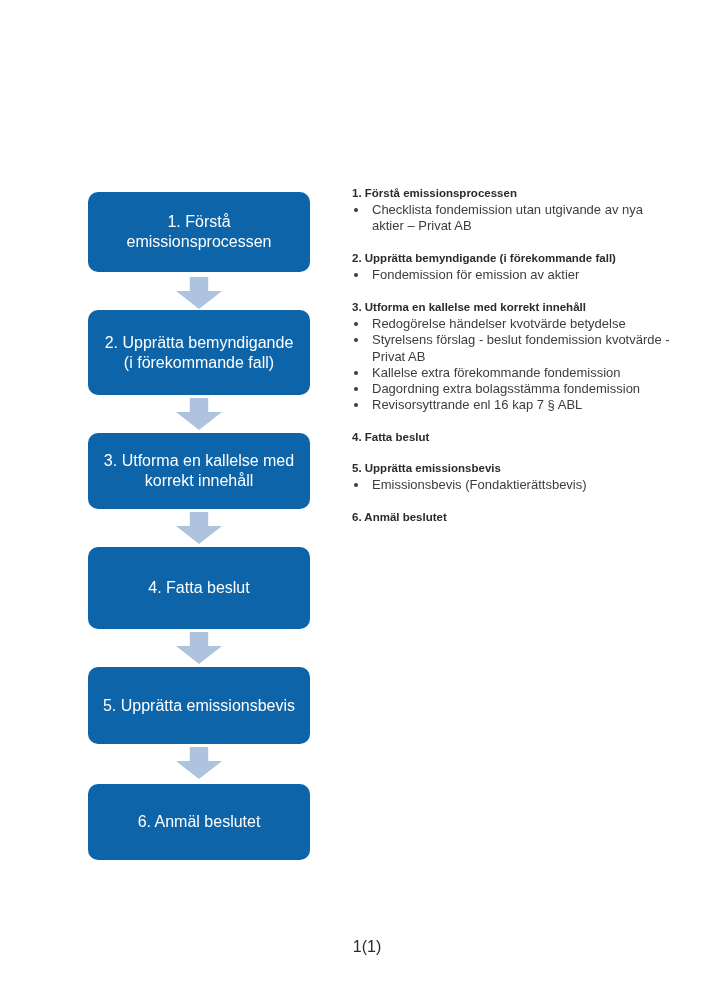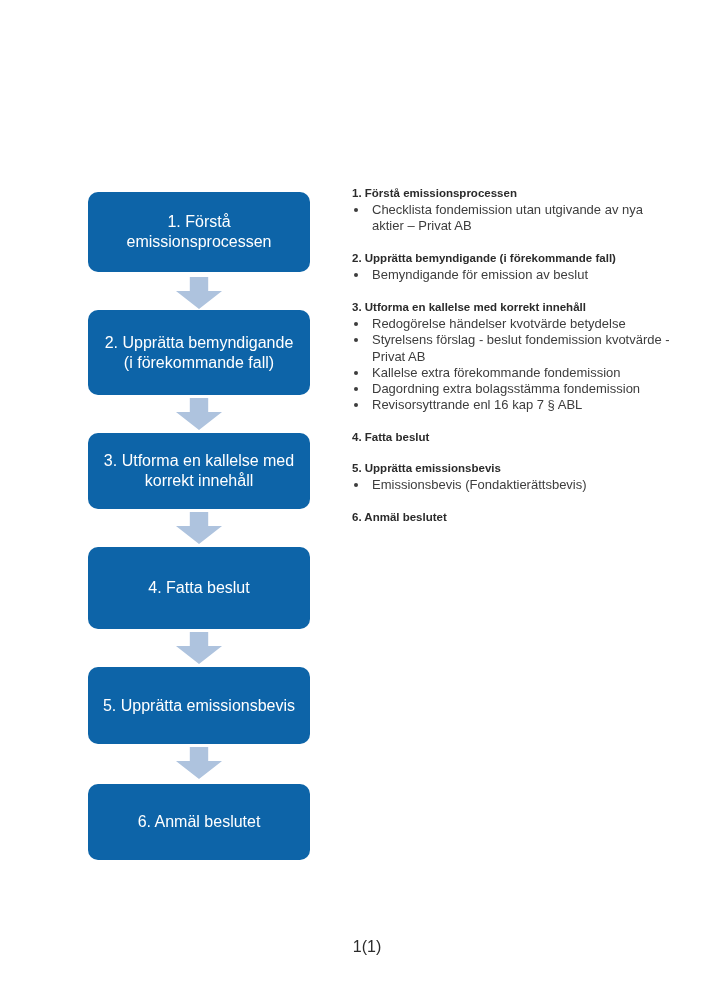--- a/index.html
+++ b/index.html
@@ -74,21 +74,21 @@
     <div class="sec">
       <h2>1. Förstå emissionsprocessen</h2>
       <ul>
         <li>Checklista fondemission utan utgivande av nya aktier – Privat AB</li>
       </ul>
     </div>
 
     <div class="sec">
       <h2>2. Upprätta bemyndigande (i förekommande fall)</h2>
       <ul>
-        <li>Bemyndigande för emission av beslut</li>
+        <li>Fondemission för emission av aktier</li>
       </ul>
     </div>
 
     <div class="sec">
       <h2>3. Utforma en kallelse med korrekt innehåll</h2>
       <ul>
         <li>Redogörelse händelser kvotvärde betydelse</li>
         <li>Styrelsens förslag - beslut fondemission kvotvärde - Privat AB</li>
         <li>Kallelse extra förekommande fondemission</li>
         <li>Dagordning extra bolagsstämma fondemission</li>

